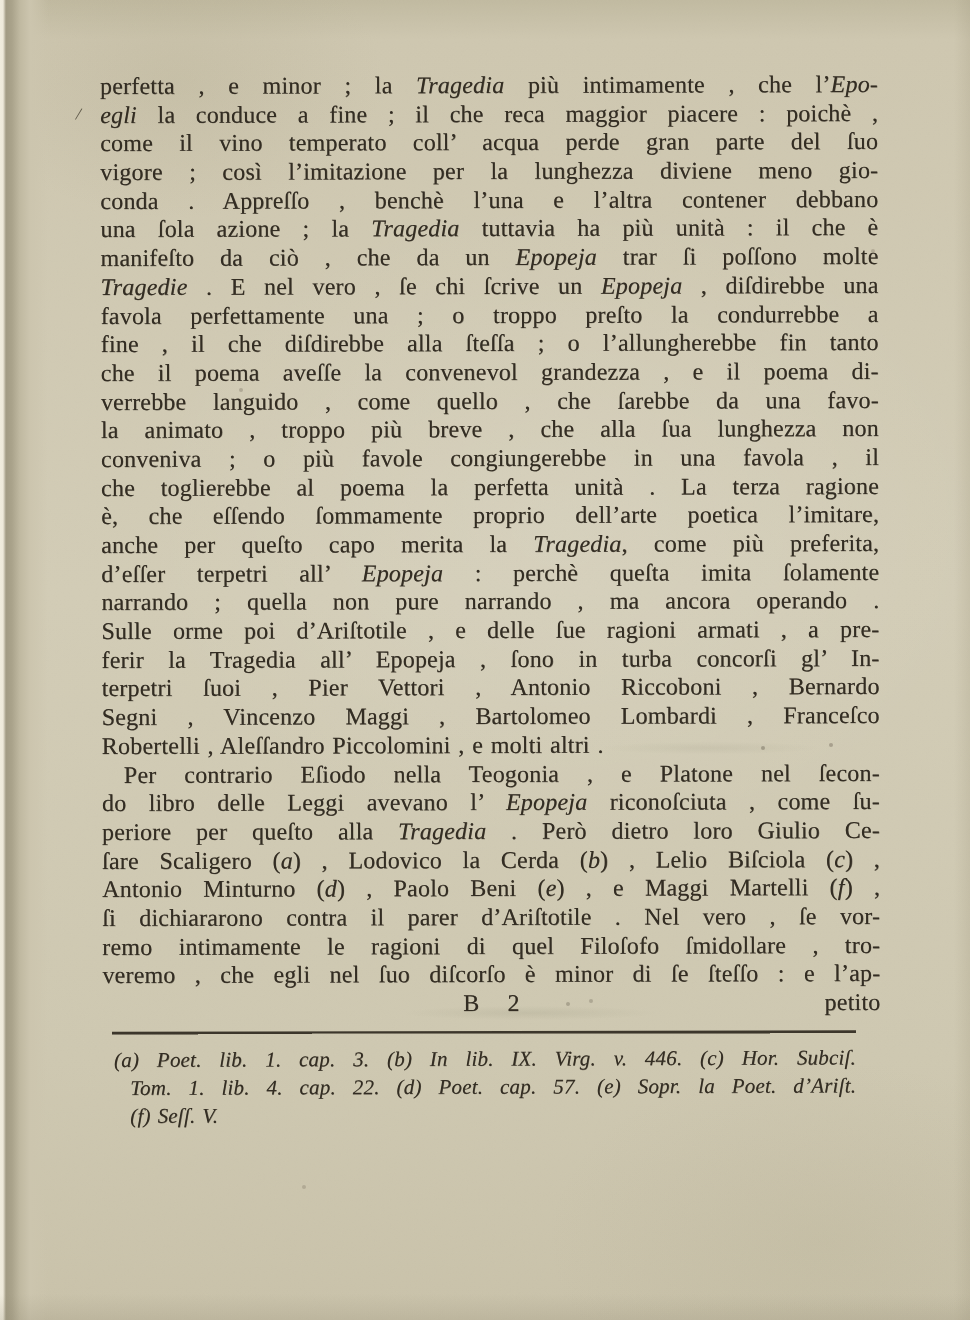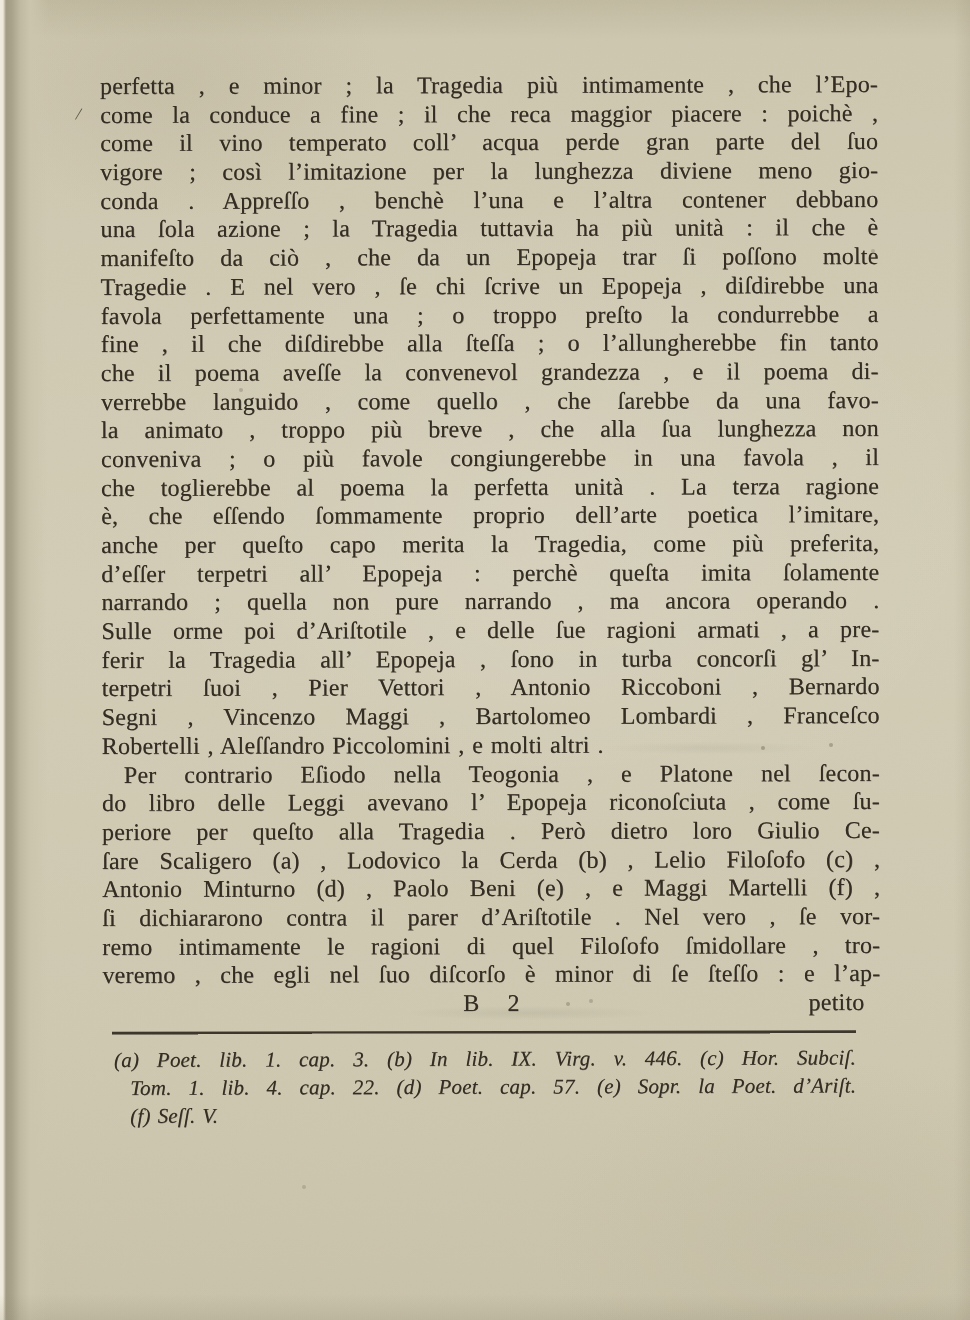--- a/index.html
+++ b/index.html
@@ -37,26 +37,26 @@
     transform:rotate(-0.15deg);transform-origin:0 0;
     text-shadow:0.3px 0.3px 0.6px rgba(40,33,24,0.55);
   }
   .line{
     height:28.7px;line-height:28.7px;
     text-align:justify;text-align-last:justify;
     overflow:visible;white-space:normal;
   }
   .line.last{text-align-last:left;}
   .line.indent{text-indent:22px;}
-  .it{}
+  .it{font-style:italic;}
   .sig-line{
     position:relative;height:28.7px;line-height:28.7px;text-align:center;
   }
   .sig-label{word-spacing:22px;}
-  .catchword{position:absolute;right:16px;top:0;text-align:center;}
+  .catchword{position:absolute;right:0;top:0;text-align:center;}
   .rule{
     position:absolute;left:112px;top:1031px;width:744px;height:4px;
     background:linear-gradient(180deg,#3c362b 0 55%, rgba(60,54,43,0.55) 55% 75%, rgba(60,54,43,0) 75%);
     transform:rotate(-0.1deg);
   }
   .footnotes{
     position:absolute;left:114px;top:1046px;width:742px;
     font-size:21px;font-style:italic;line-height:28px;
     letter-spacing:.2px;word-spacing:1.5px;
     transform:rotate(-0.2deg);transform-origin:0 0;
@@ -109,21 +109,21 @@
   <div class="bottom-shade"></div>
   <div class="smudge1"></div>
   <div class="smudge2"></div>
   <div class="specks"></div>
 
   <div class="margin-mark">/</div>
 
   <div class="text-block">
 
     <div class="line" style=""><span>perfetta , e minor ; la </span><span class="it">Tragedia</span><span> più intimamente , che l’</span><span class="it">Epo-</span></div>
-      <div class="line" style=""><span class="it">come</span><span> la conduce a fine ; il che reca maggior piacere : poichè ,</span></div>
+      <div class="line" style=""><span class="it">egli</span><span> la conduce a fine ; il che reca maggior piacere : poichè ,</span></div>
       <div class="line" style=""><span>come il vino temperato coll’ acqua perde gran parte del ſuo</span></div>
       <div class="line" style=""><span>vigore ; così l’imitazione per la lunghezza diviene meno gio-</span></div>
       <div class="line" style=""><span>conda . Appreſſo , benchè l’una e l’altra contener debbano</span></div>
       <div class="line" style=""><span>una ſola azione ; la </span><span class="it">Tragedia</span><span> tuttavia ha più unità : il che è</span></div>
       <div class="line" style=""><span>manifeſto da ciò , che da un </span><span class="it">Epopeja</span><span> trar ſi poſſono molte</span></div>
       <div class="line" style=""><span class="it">Tragedie</span><span> . E nel vero , ſe chi ſcrive un </span><span class="it">Epopeja</span><span> , diſdirebbe una</span></div>
       <div class="line" style=""><span>favola perfettamente una ; o troppo preſto la condurrebbe a</span></div>
       <div class="line" style=""><span>fine , il che diſdirebbe alla ſteſſa ; o l’allungherebbe fin tanto</span></div>
       <div class="line" style=""><span>che il poema aveſſe la convenevol grandezza , e il poema di-</span></div>
       <div class="line" style=""><span>verrebbe languido , come quello , che ſarebbe da una favo-</span></div>
@@ -135,21 +135,21 @@
       <div class="line" style=""><span>d’eſſer terpetri all’ </span><span class="it">Epopeja</span><span> : perchè queſta imita ſolamente</span></div>
       <div class="line" style=""><span>narrando ; quella non pure narrando , ma ancora operando .</span></div>
       <div class="line" style=""><span>Sulle orme poi d’Ariſtotile , e delle ſue ragioni armati , a pre-</span></div>
       <div class="line" style=""><span>ferir la Tragedia all’ Epopeja , ſono in turba concorſi gl’ In-</span></div>
       <div class="line" style=""><span>terpetri ſuoi , Pier Vettori , Antonio Riccoboni , Bernardo</span></div>
       <div class="line" style=""><span>Segni , Vincenzo Maggi , Bartolomeo Lombardi , Franceſco</span></div>
       <div class="line last" style=""><span>Robertelli , Aleſſandro Piccolomini , e molti altri .</span></div>
       <div class="line indent" style=""><span>Per contrario Eſiodo nella Teogonia , e Platone nel ſecon-</span></div>
       <div class="line" style=""><span>do libro delle Leggi avevano l’ </span><span class="it">Epopeja</span><span> riconoſciuta , come ſu-</span></div>
       <div class="line" style=""><span>periore per queſto alla </span><span class="it">Tragedia</span><span> . Però dietro loro Giulio Ce-</span></div>
-      <div class="line" style=""><span>ſare Scaligero (</span><span class="it">a</span><span>) , Lodovico la Cerda (</span><span class="it">b</span><span>) , Lelio Filoſofo (</span><span class="it">c</span><span>) ,</span></div>
+      <div class="line" style=""><span>ſare Scaligero (</span><span class="it">a</span><span>) , Lodovico la Cerda (</span><span class="it">b</span><span>) , Lelio Biſciola (</span><span class="it">c</span><span>) ,</span></div>
       <div class="line" style=""><span>Antonio Minturno (</span><span class="it">d</span><span>) , Paolo Beni (</span><span class="it">e</span><span>) , e Maggi Martelli (</span><span class="it">f</span><span>) ,</span></div>
       <div class="line" style=""><span>ſi dichiararono contra il parer d’Ariſtotile . Nel vero , ſe vor-</span></div>
       <div class="line" style=""><span>remo intimamente le ragioni di quel Filoſofo ſmidollare , tro-</span></div>
       <div class="line" style=""><span>veremo , che egli nel ſuo diſcorſo è minor di ſe ſteſſo : e l’ap-</span></div>
       <div class="sig-line">
       <span class="sig-label">B 2</span>
       <span class="catchword">petito</span>
     </div>
   </div>
 

